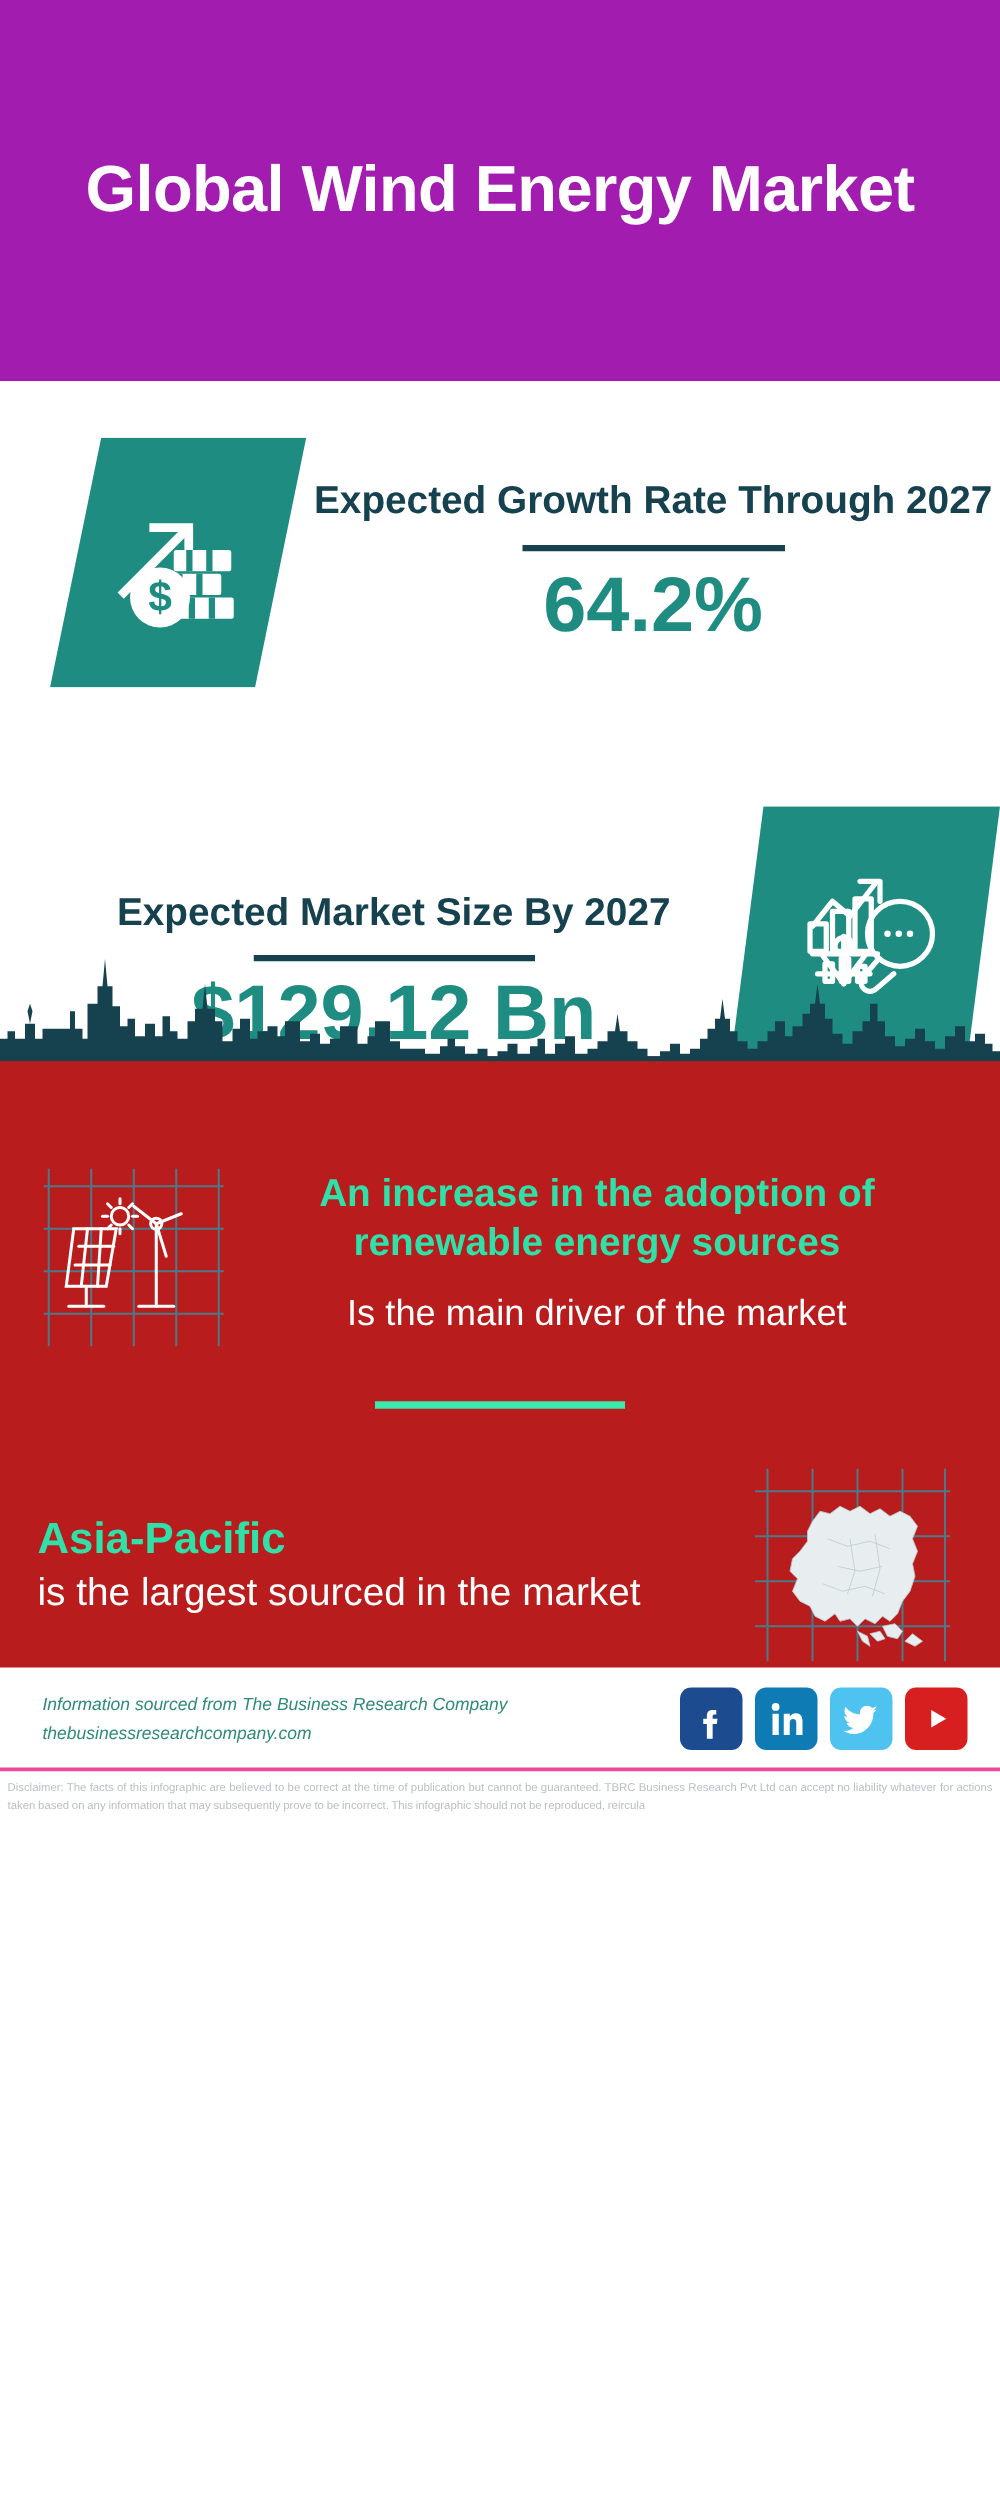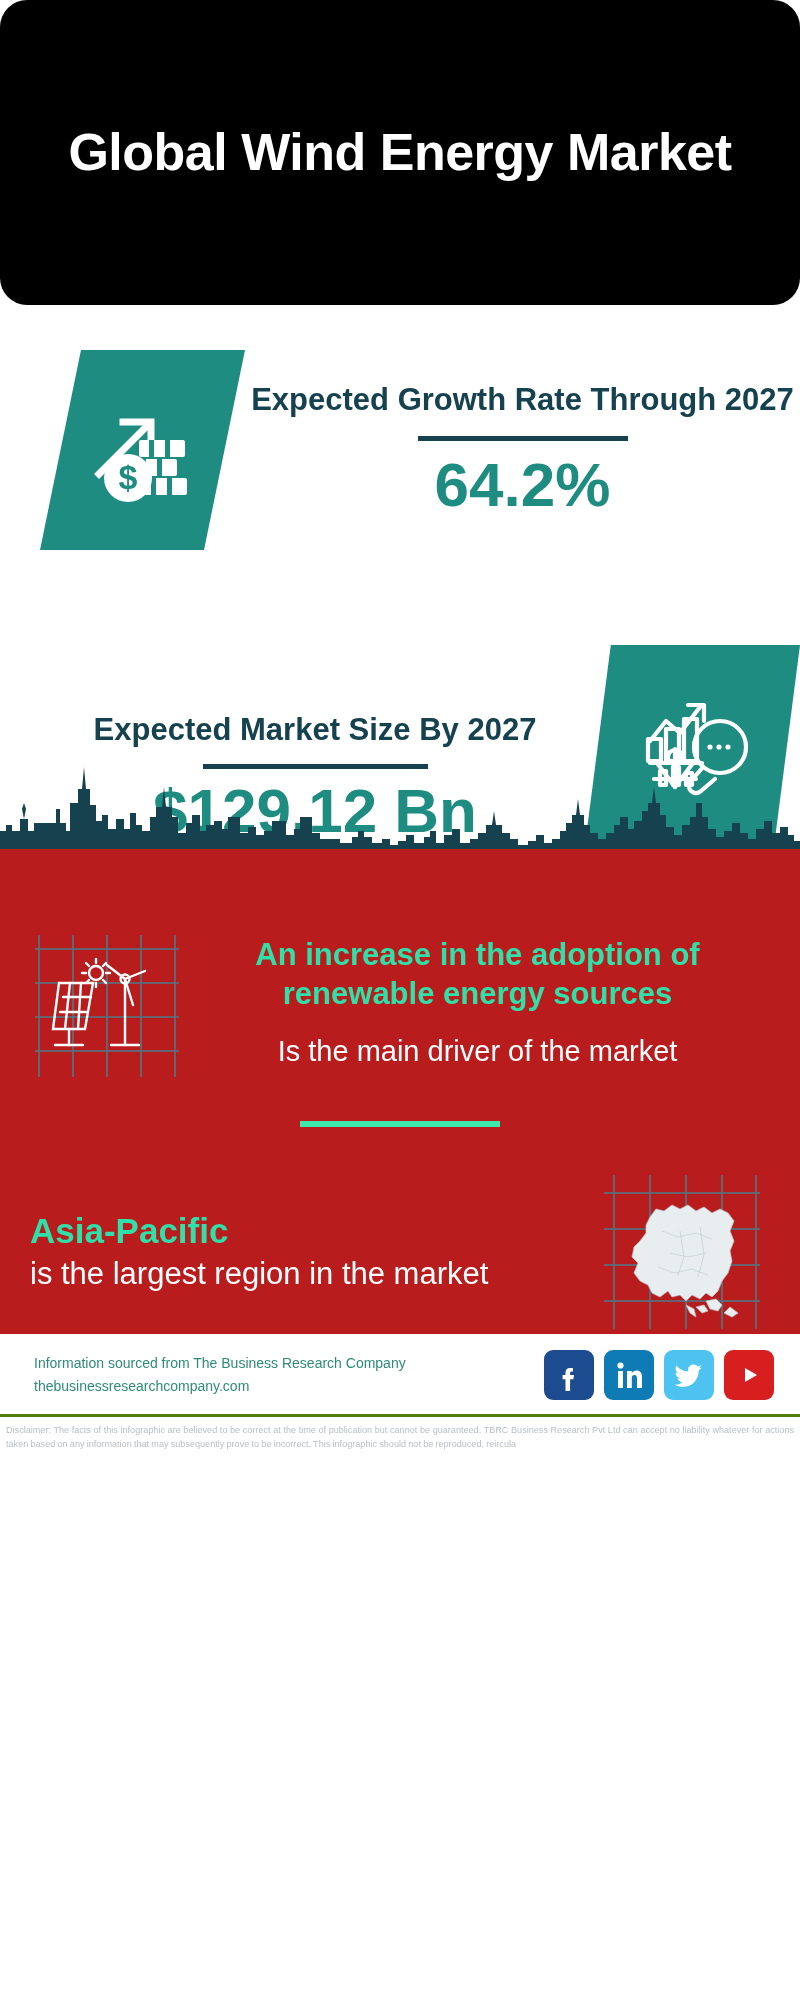--- a/index.html
+++ b/index.html
@@ -8,24 +8,23 @@
     width:800px; height:2000px;
     font-family:"Liberation Sans", sans-serif;
     background:#ffffff;
     overflow:hidden;
     position:relative;
   }
 
   
   .header {
     width:800px; height:305px;
-    background:#000000;
+    background:#a21caf;
     display:flex; align-items:center; justify-content:center;
     padding:0 60px;
-    border-radius:27px;
   }
   .header-title {
     color:#ffffff;
     font-size:52px;
     font-weight:bold;
     line-height:1.15;
     text-align:center;
     letter-spacing:-0.5px;
   }
 
@@ -145,20 +144,21 @@
   .map-box { flex:none; width:180px; display:flex; justify-content:center; }
 
   
   .footer {
     width:800px;
     background:#ffffff;
     display:flex;
     align-items:center;
     padding:16px 26px 14px 34px;
     gap:10px;
+    font-style:italic;
   }
   .footer-text { flex:1; }
   .footer-line {
     color:#2e8b78;
     font-size:14px;
     line-height:1.65;
     display:block;
   }
   .socials { display:flex; gap:10px; flex:none; }
   .social {
@@ -167,21 +167,21 @@
     display:flex; align-items:center; justify-content:center;
   }
   .s-fb { background:#1c4b8f; }
   .s-li { background:#0f7bb5; }
   .s-tw { background:#4ec3ef; }
   .s-yt { background:#d81f20; }
 
   .disclaimer-wrap {
     width:800px;
     background:#ffffff;
-    border-top:3px solid #4d7c0f;
+    border-top:3px solid #ec4899;
     padding:6px 6px 0 6px;
   }
   .disclaimer {
     color:#b9bfc4;
     font-size:9.1px;
     line-height:1.58;
     text-align:justify;
     word-spacing:-0.3px;
   }
 </style>
@@ -313,21 +313,21 @@
       <span class="hl-green">An increase in the adoption of renewable energy sources</span>
       <span class="sub-white">Is the main driver of the market</span>
     </div>
   </div>
 
   <div class="green-rule"></div>
 
   <div class="region-row">
     <div class="region-text">
       <span class="region-name">Asia-Pacific</span>
-      <span class="region-sub">is the largest region in the market</span>
+      <span class="region-sub">is the largest sourced in the market</span>
     </div>
     <div class="map-box">
       <svg width="160" height="165" viewBox="0 0 160 165" aria-hidden="true">
         <g stroke="#4d7a88" stroke-width="1.6" fill="none">
           <path d="M14 6 L14 160"></path>
             <path d="M50 6 L50 160"></path>
             <path d="M86 6 L86 160"></path>
           <path d="M122 6 L122 160"></path>
             <path d="M156 6 L156 160"></path>
           <path d="M4 24 L160 24"></path>

